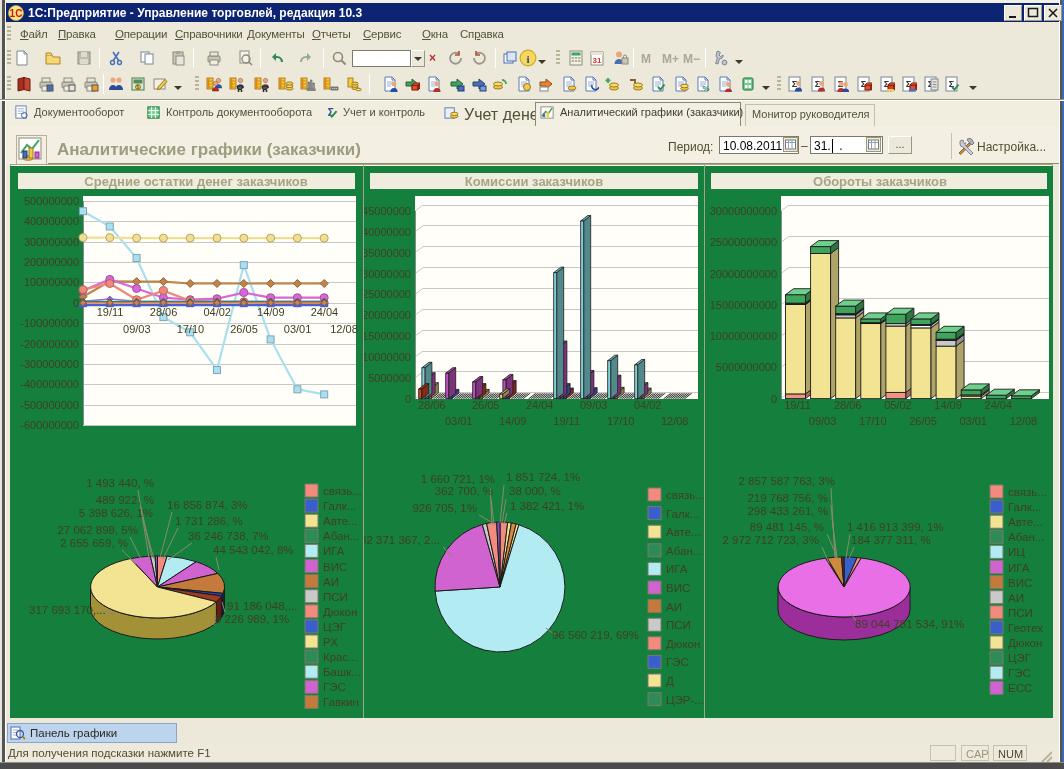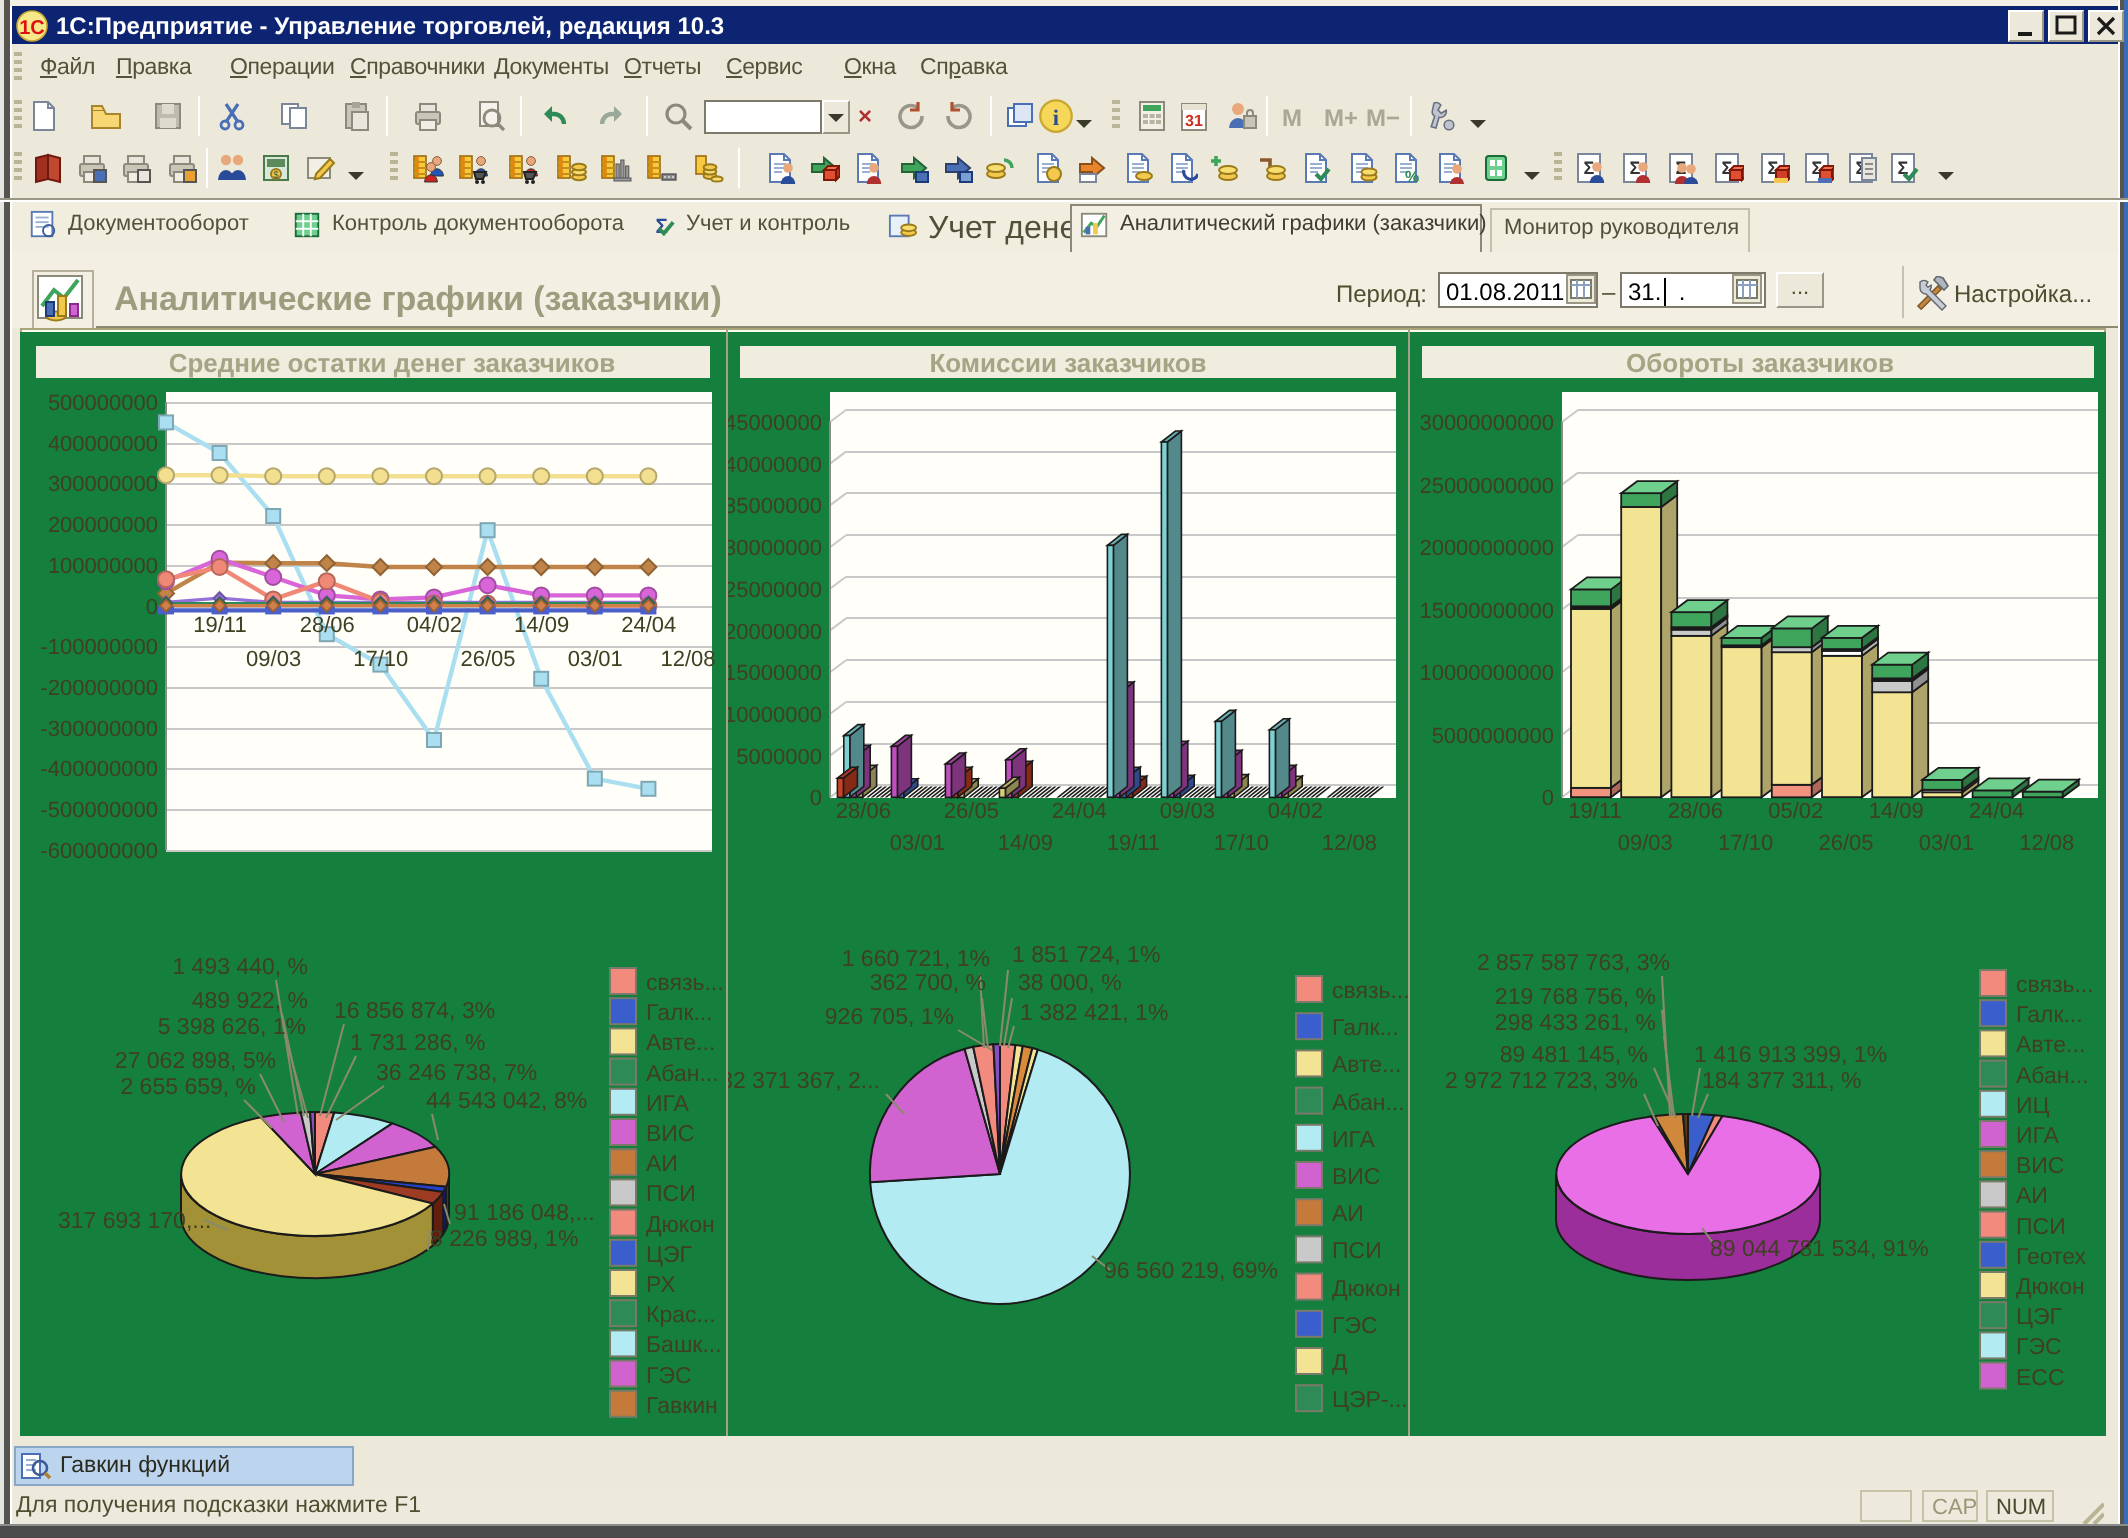--- a/index.html
+++ b/index.html
@@ -544,21 +544,21 @@
 <rect x="1" y="1" width="22" height="21" fill="#FFFFFF" stroke="#8a8a7a"></rect>
 <path d="M3,16 l6,-8 5,4 7,-9" fill="none" stroke="#3FA45C" stroke-width="2"></path>
 <ellipse cx="10" cy="21" rx="5" ry="2.2" fill="#F2C94C" stroke="#9a7a1a"></ellipse>
 <rect x="5" y="14" width="4" height="7" fill="#4A6FB5" stroke="#1a3a7a"></rect>
 <rect x="11" y="11" width="4" height="10" fill="#F2C94C" stroke="#9a7a1a"></rect>
 <rect x="17" y="15" width="4" height="6" fill="#D163D1" stroke="#8a2a8a"></rect>
 </svg>
 <div class="abs" style="left:57px;top:140px;font-size:17px;font-weight:bold;color:#9C9C7E;">Аналитические графики (заказчики)</div>
 <div class="abs" style="left:668px;top:140px;font-size:12px;color:#4F4F2F;">Период:</div>
 <div class="abs" style="left:719px;top:136px;width:80px;height:18px;background:#FFFFFF;border:1px solid #7d7a69;"></div>
-<div class="abs" style="left:723px;top:139px;font-size:12px;color:#000;">01.08.2011</div>
+<div class="abs" style="left:723px;top:139px;font-size:12px;color:#000;">10.08.2011</div>
 <svg class="abs" style="left:783px;top:137px;" width="15" height="15" viewBox="0 0 15 15">
     <rect x="0.5" y="0.5" width="14" height="14" fill="#EDEAD8" stroke="#9a9685"></rect>
     <rect x="2.5" y="3" width="10" height="9" fill="#FFFFFF" stroke="#7a7a6a"></rect>
     <g stroke="#8aa0c0">
       <line x1="2.5" y1="5.5" x2="12.5" y2="5.5"></line>
       <line x1="5.5" y1="3" x2="5.5" y2="12"></line>
       <line x1="9" y1="3" x2="9" y2="12"></line>
     </g>
   </svg>
 <div class="abs" style="left:801px;top:139px;font-size:12px;color:#4F4F2F;">–</div>
@@ -1194,21 +1194,21 @@
 <svg class="abs" style="left:10px;top:725px;" width="16" height="16" viewBox="0 0 16 16">
 <rect x="1" y="2" width="9" height="12" fill="#FFFFFF" stroke="#4A6FB5"></rect>
     <g stroke="#9ab0d0">
       <line x1="3" y1="5" x2="8" y2="5"></line>
       <line x1="3" y1="7.5" x2="8" y2="7.5"></line>
       <line x1="3" y1="10" x2="8" y2="10"></line>
     </g>
 <circle cx="10" cy="9" r="3.5" fill="none" stroke="#3a5a9a" stroke-width="1.3"></circle>
     <line x1="12.5" y1="11.5" x2="15" y2="14" stroke="#B08030" stroke-width="1.8"></line>
   </svg>
-<div class="abs" style="left:30px;top:727px;font-size:11.5px;color:#2A2A1E;">Гавкин функций</div>
+<div class="abs" style="left:30px;top:727px;font-size:11.5px;color:#2A2A1E;">Панель графики</div>
 <div class="abs" style="left:6px;top:744px;width:1053px;height:18px;background:#EDE9DC;"></div>
 <div class="abs" style="left:8px;top:747px;font-size:11.5px;color:#4E4E30;">Для получения подсказки нажмите F1</div>
 <div class="abs" style="left:930px;top:745px;width:26px;height:16px;border:1px solid #C6C2A8;"></div>
 <div class="abs" style="left:961px;top:745px;width:28px;height:16px;border:1px solid #C6C2A8;"></div>
 <div class="abs" style="left:966px;top:748px;font-size:11px;color:#9a9678;">CAP</div>
 <div class="abs" style="left:993px;top:745px;width:34px;height:16px;border:1px solid #C6C2A8;"></div>
 <div class="abs" style="left:998px;top:748px;font-size:11px;color:#4A4A2C;">NUM</div>
 <svg class="abs" style="left:1034px;top:744px;" width="18" height="18" viewBox="0 0 18 18">
     <g stroke="#B8B494" stroke-width="2">
       <line x1="18" y1="18" x2="18" y2="18"></line>

